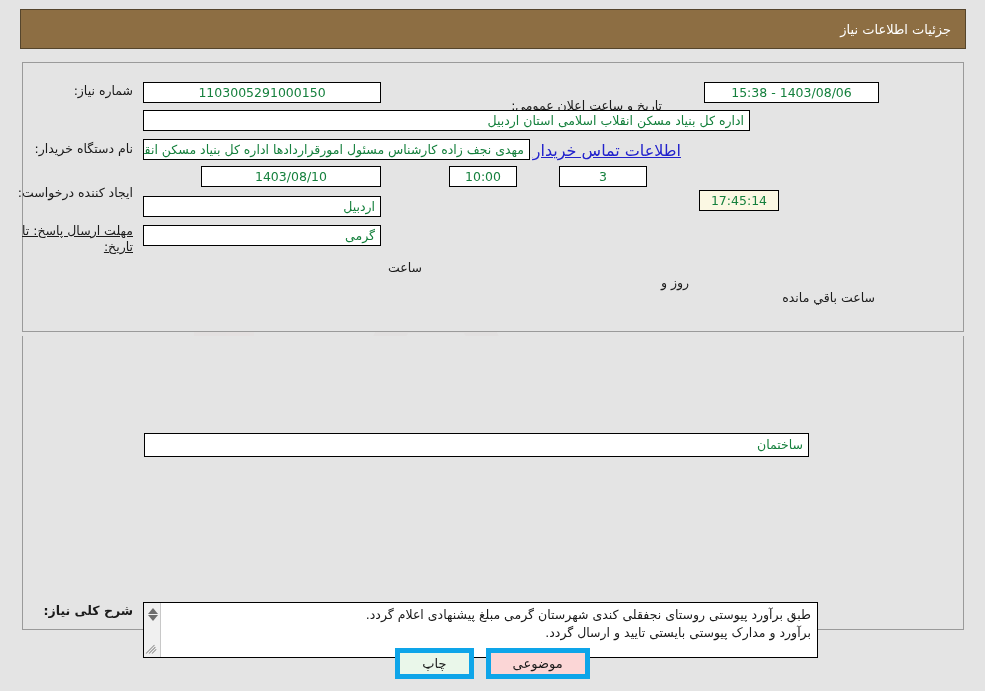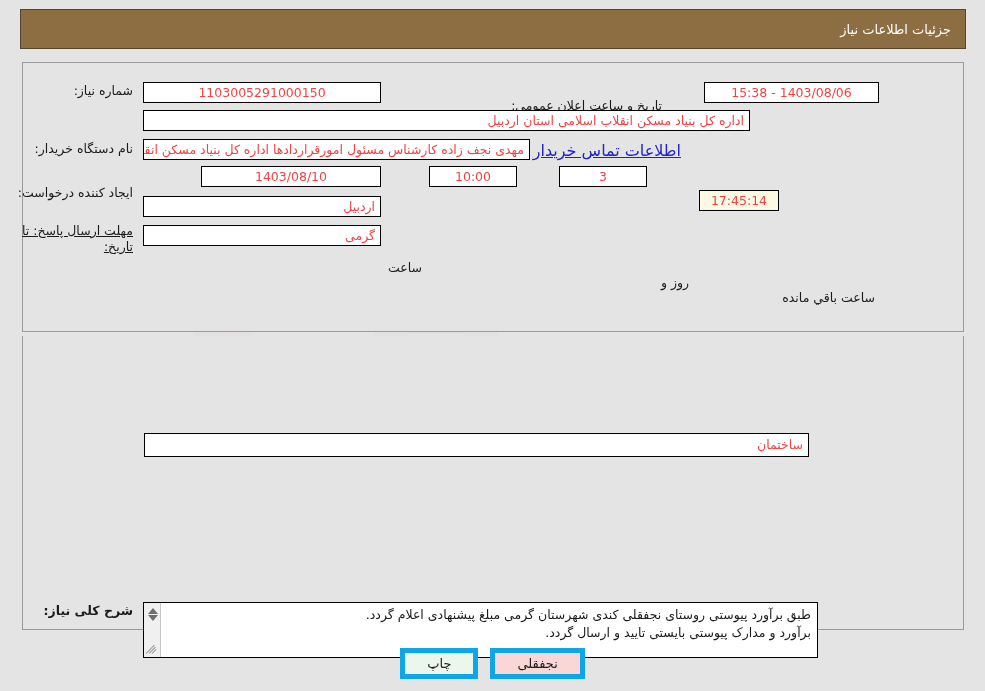--- a/index.html
+++ b/index.html
@@ -77,21 +77,21 @@
     color: #1a1a1a;
     white-space: nowrap;
     text-align: right;
   }
   .lbl-bold { font-weight: bold; }
 
   .box {
     background: #ffffff;
     border: 1px solid #000000;
     font-size: 12.5px;
-    color: #ef4444;
+    color: #15803d;
     height: 21px;
     line-height: 19px;
     padding: 0 5px;
     overflow: hidden;
     white-space: nowrap;
   }
   .box.center { text-align: center; }
   .box.right  { text-align: right; }
   .box.cream  { background: #fbf8e3; text-align: center; }
 
@@ -251,21 +251,21 @@
     <a class="linktext" href="#">اطلاعات تماس خریدار</a>
   </div>
 
   <div class="row z" style="right:852px; top:163px; width:124px; display:block; text-align:right;">
     <span class="lbl" style="white-space:normal; display:inline-block; line-height:16px;text-decoration:underline;">مهلت ارسال پاسخ: تا تاریخ:</span>
   </div>
   <div class="box center z" style="position:absolute; right:604px; top:166px; width:180px;">1403/08/10</div>
   <div class="row z" style="right:563px; top:168px;">
     <span class="lbl">ساعت</span>
   </div>
-  <div class="box center z" style="position:absolute; right:468px; top:166px; width:88px;">10:00</div>
+  <div class="box center z" style="position:absolute; right:468px; top:166px; width:68px;">10:00</div>
   <div class="box center z" style="position:absolute; right:338px; top:166px; width:88px;">3</div>
   <div class="row z" style="right:296px; top:168px;">
     <span class="lbl">روز و</span>
   </div>
   <div class="box cream z" style="position:absolute; right:206px; top:166px; width:80px;margin-top:24px;">17:45:14</div>
   <div class="row z" style="right:110px; top:168px;">
     <span class="lbl">ساعت باقي مانده</span>
   </div>
 
   <div class="row z" style="right:852px; top:198px;">
@@ -331,17 +331,17 @@
         <i style="left:6px; top:10px; width:6px; transform:rotate(-45deg);"></i>
       </div>
     </div>
     <div class="ta-text">طبق برآورد پیوستی روستای نجفقلی کندی شهرستان گرمی مبلغ پیشنهادی اعلام گردد.
 برآورد و مدارک پیوستی بایستی تایید و ارسال گردد.</div>
   </div>
 
   <div class="box right z" style="position:absolute; right:176px; top:433px; width:665px; height:24px; line-height:22px;">ساختمان</div>
 
   <div class="btnbar">
-    <button class="btn btn-back">نجفقلی</button>
+    <button class="btn btn-back">موضوعی</button>
     <button class="btn btn-print">چاپ</button>
   </div>
 
 </div>
 
 </body></html>

